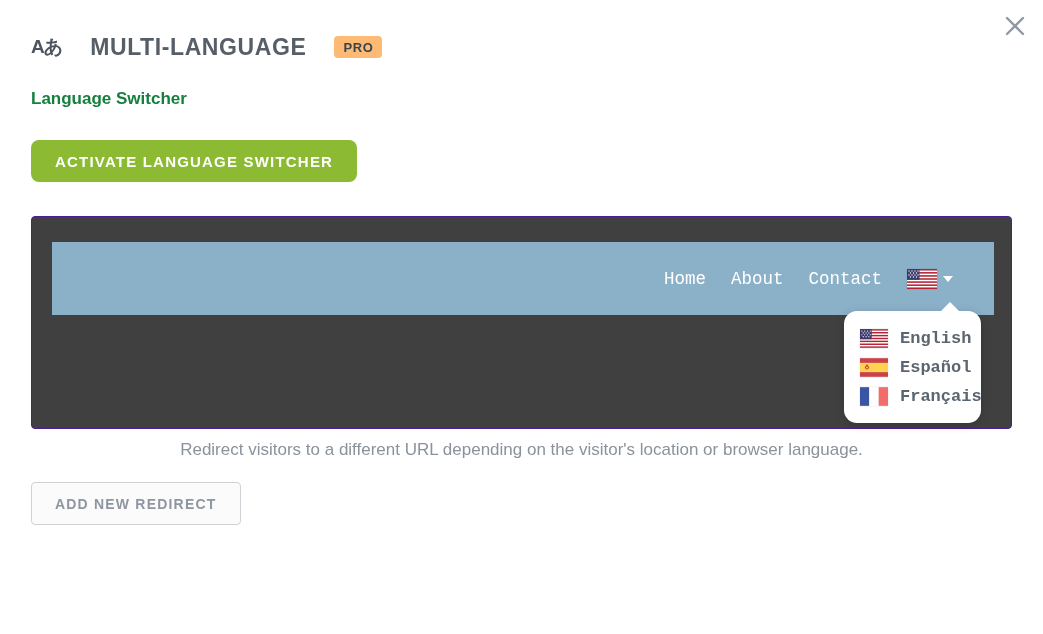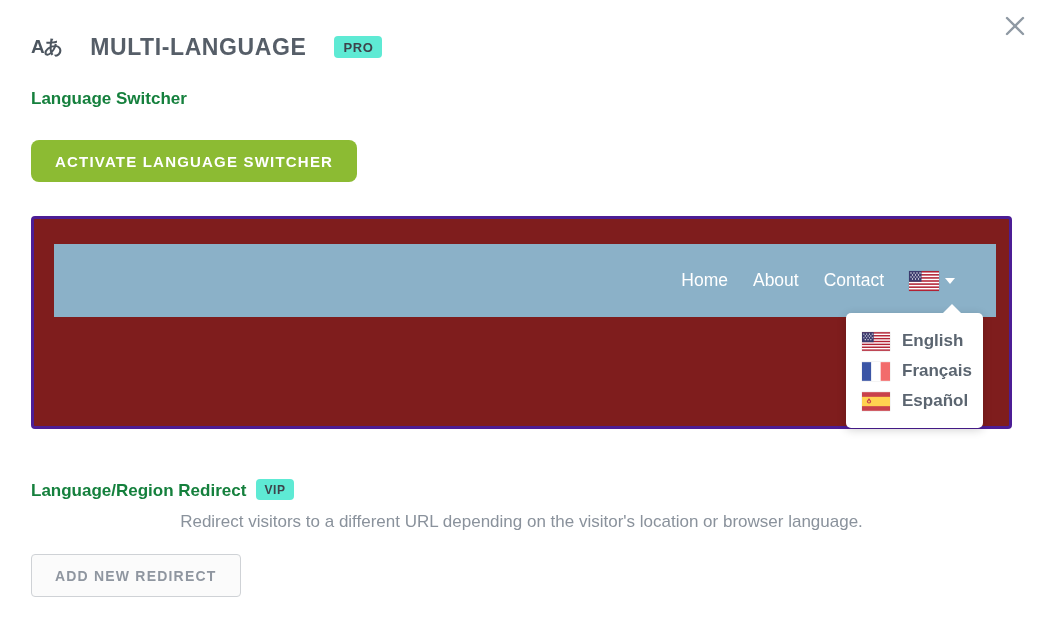--- a/index.html
+++ b/index.html
@@ -23,21 +23,21 @@
 
   
   .header-row { display: flex; align-items: center; gap: 28px; height: 28px; }
   .translate-glyph {
     font-size: 19px; font-weight: bold; color: #4c555f; letter-spacing: -1px;
   }
   .page-title {
     font-size: 23px; font-weight: bold; color: #565e68; letter-spacing: 0.6px;
   }
   .badge {
-    background: #5eead4; color: #3d434b;
+    background: #fdba74; color: #3d434b;
     font-weight: bold; border-radius: 4px;
     display: inline-block; line-height: 1;
   }
   .badge.pro { font-size: 13px; padding: 5px 9px 4px; letter-spacing: 0.6px; }
   .badge.vip { font-size: 12px; padding: 5px 8px 4px; letter-spacing: 0.6px; margin-left: 10px; position: relative; top: -1px; }
 
   
   .section-heading {
     font-size: 17px; font-weight: bold; color: #15803d; margin-top: 28px;
   }
@@ -67,23 +67,24 @@
     font-size: 14px; font-weight: bold; letter-spacing: 1.2px;
     padding: 13px 23px 12px;
     cursor: pointer;
   }
 
   
   .preview-panel {
     position: relative;
     margin-top: 34px;
     width: 981px; height: 213px;
-    background: #7f1d1d;
-    border: 3px solid #4c1d95;
+    background: #404040;
+    border: 1px solid #4c1d95;
     border-radius: 4px;
+    font-family: Liberation Mono, monospace;
   }
   .preview-navbar {
     position: absolute;
     left: 20px; top: 25px;
     width: 942px; height: 73px;
     background: #8bb1c8;
     display: flex;
     align-items: center;
     justify-content: flex-end;
     gap: 25px;
@@ -105,21 +106,21 @@
     width: 0; height: 0;
     border-left: 5px solid transparent;
     border-right: 5px solid transparent;
     border-top: 6px solid #ffffff;
   }
   .lang-dropdown {
     position: absolute;
     left: 812px; top: 94px;
     width: 137px;
     background: #ffffff;
-    border-radius: 5px;
+    border-radius: 13px;
     box-shadow: 0 2px 10px rgba(0,0,0,0.18);
     padding: 13px 0 12px;
     z-index: 5;
   }
   .lang-dropdown::before {
     content: "";
     position: absolute;
     top: -9px; right: 22px;
     width: 0; height: 0;
     border-left: 9px solid transparent;
@@ -237,44 +238,40 @@
                 <circle cx="13" cy="16" r="1.3"></circle>
                 <circle cx="19" cy="16" r="1.3"></circle>
             </g>
           </svg>
         </span>
         <span class="lang-label">English</span>
       </div>
       <div class="lang-option">
         <span class="flag">
           <svg width="28" height="19" viewBox="0 0 60 40">
-            <rect width="20" height="40" fill="#3B55A5"></rect>
-            <rect x="20" width="20" height="40" fill="#ffffff"></rect>
-            <rect x="40" width="20" height="40" fill="#F26C6C"></rect>
-          </svg>
-        </span>
-        <span class="lang-label">Français</span>
-      </div>
-      <div class="lang-option">
-        <span class="flag">
-          <svg width="28" height="19" viewBox="0 0 60 40">
             <rect width="60" height="40" fill="#C8414B"></rect>
             <rect y="10" width="60" height="20" fill="#FFD250"></rect>
             <circle cx="15" cy="20" r="4.5" fill="#C8414B"></circle>
             <rect x="12.8" y="14" width="4.4" height="3" fill="#C8414B"></rect>
             <circle cx="15" cy="20" r="2" fill="#FFD250"></circle>
           </svg>
         </span>
         <span class="lang-label">Español</span>
       </div>
+      <div class="lang-option">
+        <span class="flag">
+          <svg width="28" height="19" viewBox="0 0 60 40">
+            <rect width="20" height="40" fill="#3B55A5"></rect>
+            <rect x="20" width="20" height="40" fill="#ffffff"></rect>
+            <rect x="40" width="20" height="40" fill="#F26C6C"></rect>
+          </svg>
+        </span>
+        <span class="lang-label">Français</span>
+      </div>
     </div>
   </div>
 
   
-  <div class="redirect-heading-row">
-    <span class="section-heading">Language/Region Redirect</span>
-    <span class="badge vip">VIP</span>
-  </div>
   <div class="section-desc" style="margin-top:10px;text-align:center;">Redirect visitors to a different URL depending on the visitor's location or browser language.</div>
 
   <button class="btn-light">ADD NEW REDIRECT</button>
 
 </div>
 
 </body></html>

